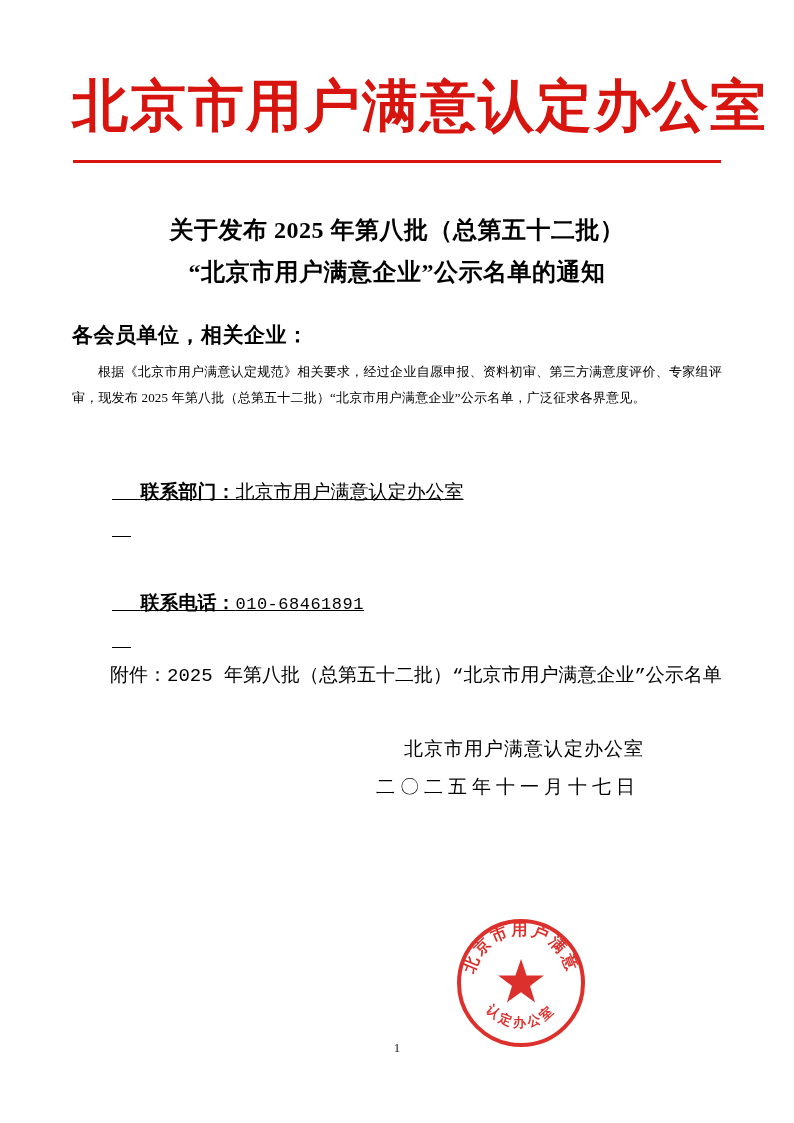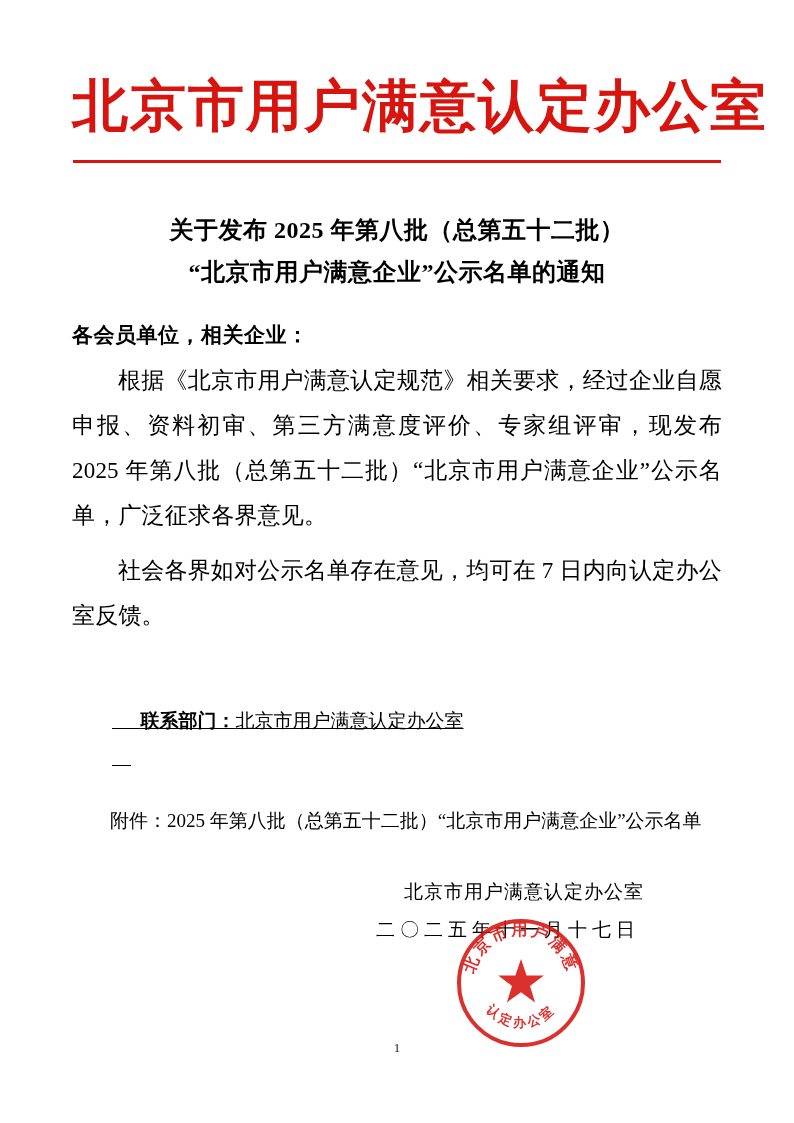--- a/index.html
+++ b/index.html
@@ -60,21 +60,21 @@
 
   
   .salutation {
     margin-top: 28px;
     font-weight: bold;
     font-size: 21px;
     letter-spacing: 0.5px;
   }
   .para {
     margin-top: 10px;
-    font-size: 23px;
+    font-size: 13px;
     line-height: 1.95;
     text-align: justify;
     text-justify: inter-ideograph;
     text-indent: 2em;
     letter-spacing: 0.2px;
   }
 
   
   .contact-block {
     margin-top: 26px;
@@ -90,26 +90,26 @@
     font-weight: bold;
   }
   .mono {
     font-family: "Liberation Mono", "DejaVu Sans Mono", monospace;
     font-size: 17px;
     letter-spacing: 0.5px;
   }
 
   
   .attachment {
-    margin-top: 26px;
     font-size: 19px;
     line-height: 1.95;
     text-indent: 2em;
     text-align: justify;
     text-justify: inter-ideograph;
+    font-family: Liberation Mono, monospace;
   }
 
   
   .signature {
     margin-top: 34px;
     text-align: right;
     padding-right: 78px;
     font-size: 19px;
     line-height: 2.0;
     position: relative;
@@ -159,25 +159,27 @@
   </div>
 
   <div class="doc-title">
     <span class="line">关于发布 2025 年第八批（总第五十二批）</span>
     <span class="line">“北京市用户满意企业”公示名单的通知</span>
   </div>
 
   <div class="salutation">各会员单位，相关企业：</div>
 
   <div class="para">根据《北京市用户满意认定规范》相关要求，经过企业自愿申报、资料初审、第三方满意度评价、专家组评审，现发布 2025 年第八批（总第五十二批）“北京市用户满意企业”公示名单，广泛征求各界意见。</div>
-  <div class="para">社会各界如对公示名单存在意见，均可在 7 日内向认定办公室反馈。</div>
 
   <div class="contact-block">
     <div class="contact-row">
       <span class="contact-label">联系部门：</span><span>北京市用户满意认定办公室</span>
+    </div>
+    <div class="contact-row">
+      <span class="contact-label">联系电话：</span><span class="mono">010-68461891</span>
     </div>
   </div>
 
   <div class="attachment">附件：2025 年第八批（总第五十二批）“北京市用户满意企业”公示名单</div>
 
   <div class="signature">
     <span class="sig-line">北京市用户满意认定办公室</span>
     <span class="sig-line sig-date">二〇二五年十一月十七日</span>
   </div>
 

